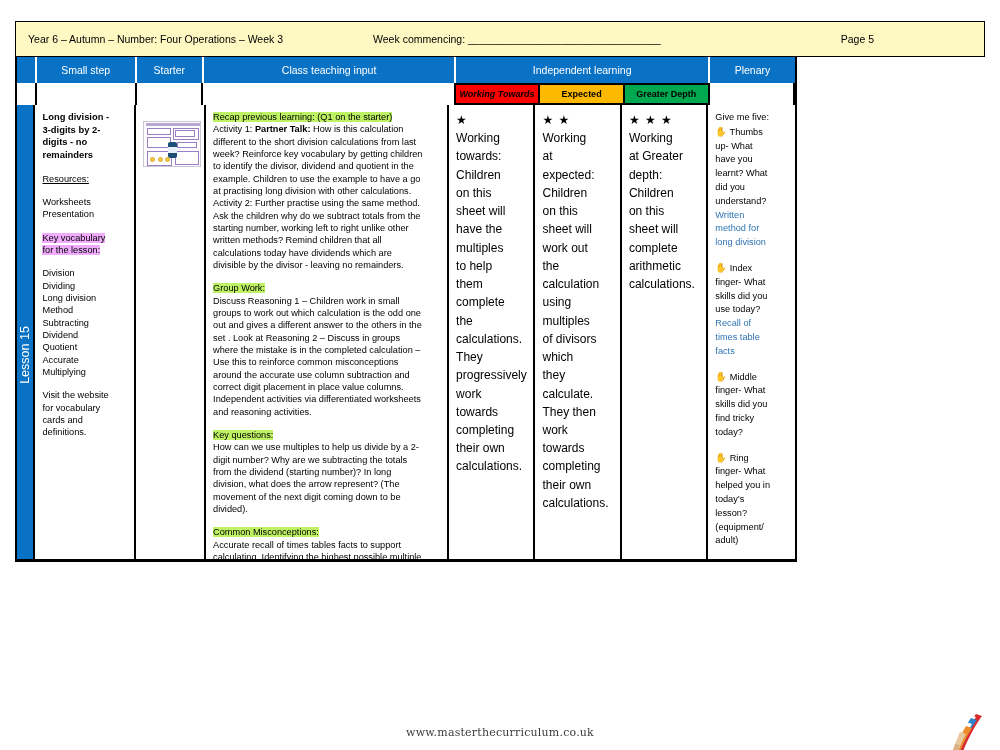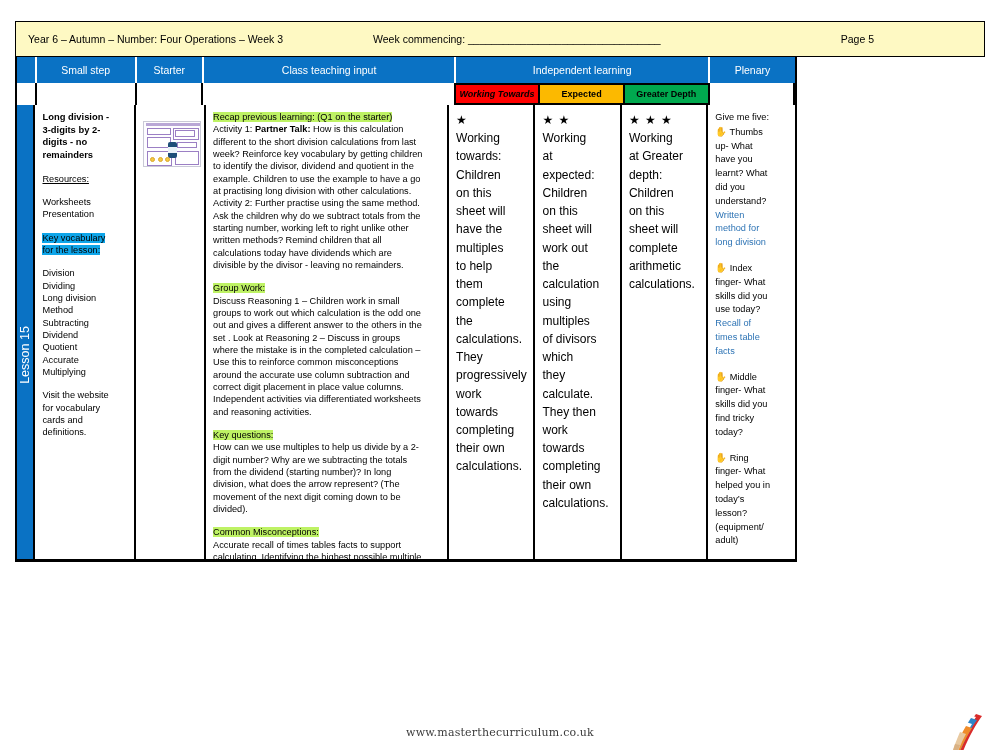--- a/index.html
+++ b/index.html
@@ -88,21 +88,21 @@
   .col-wt      { width: 105px; }
   .col-ex      { width: 105px; }
   .col-gd      { width: 105px; }
   .col-plen    { width: 106px; }
 
   .b { font-weight: bold; }
   .sp10 { height: 11px; }
 
   .small-title { font-weight: bold; font-size: 9.4px; line-height: 1.35; }
   .res-head { text-decoration: underline; }
-  .vocab-hl { display: inline; background: #0ea5e9; }
+  .vocab-hl { display: inline; background: #f0abfc; }
 
   
   .ct p { margin: 0; }
   .ct .tag { background: #bef264; display: inline; }
 
   
   .il { font-size: 12px; line-height: 1.52; }
   .stars { letter-spacing: 1px; }
 
   

